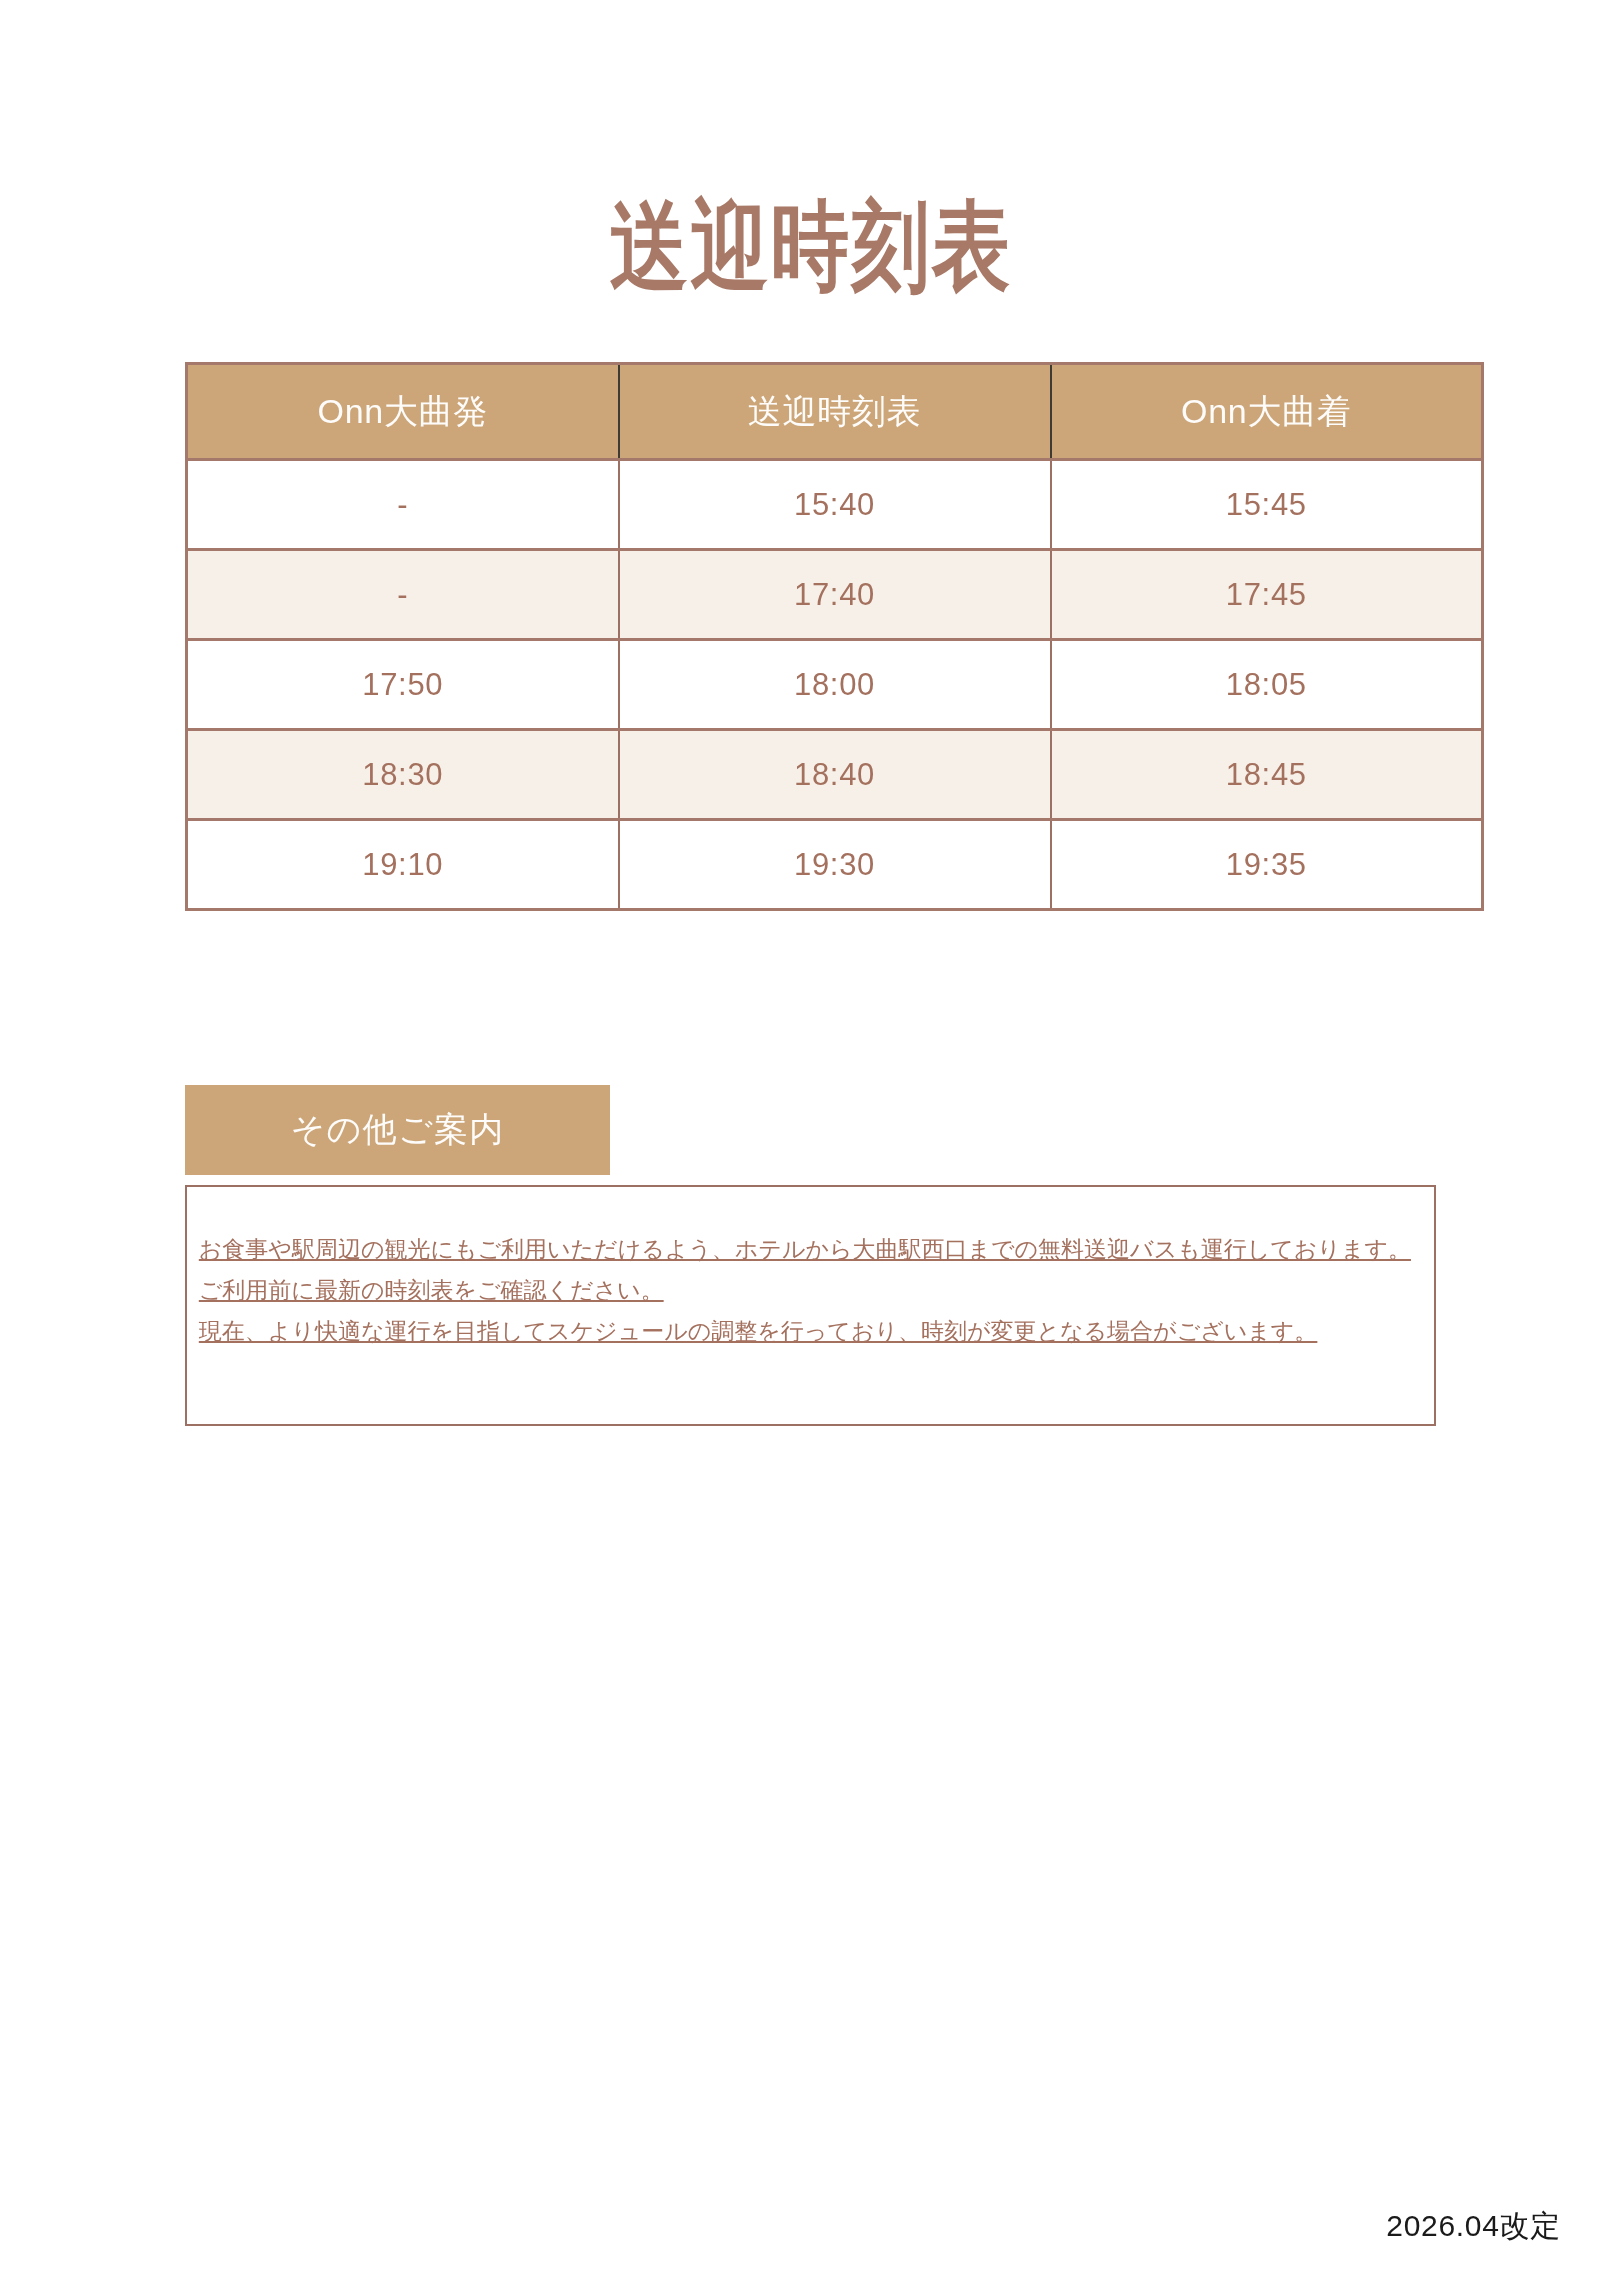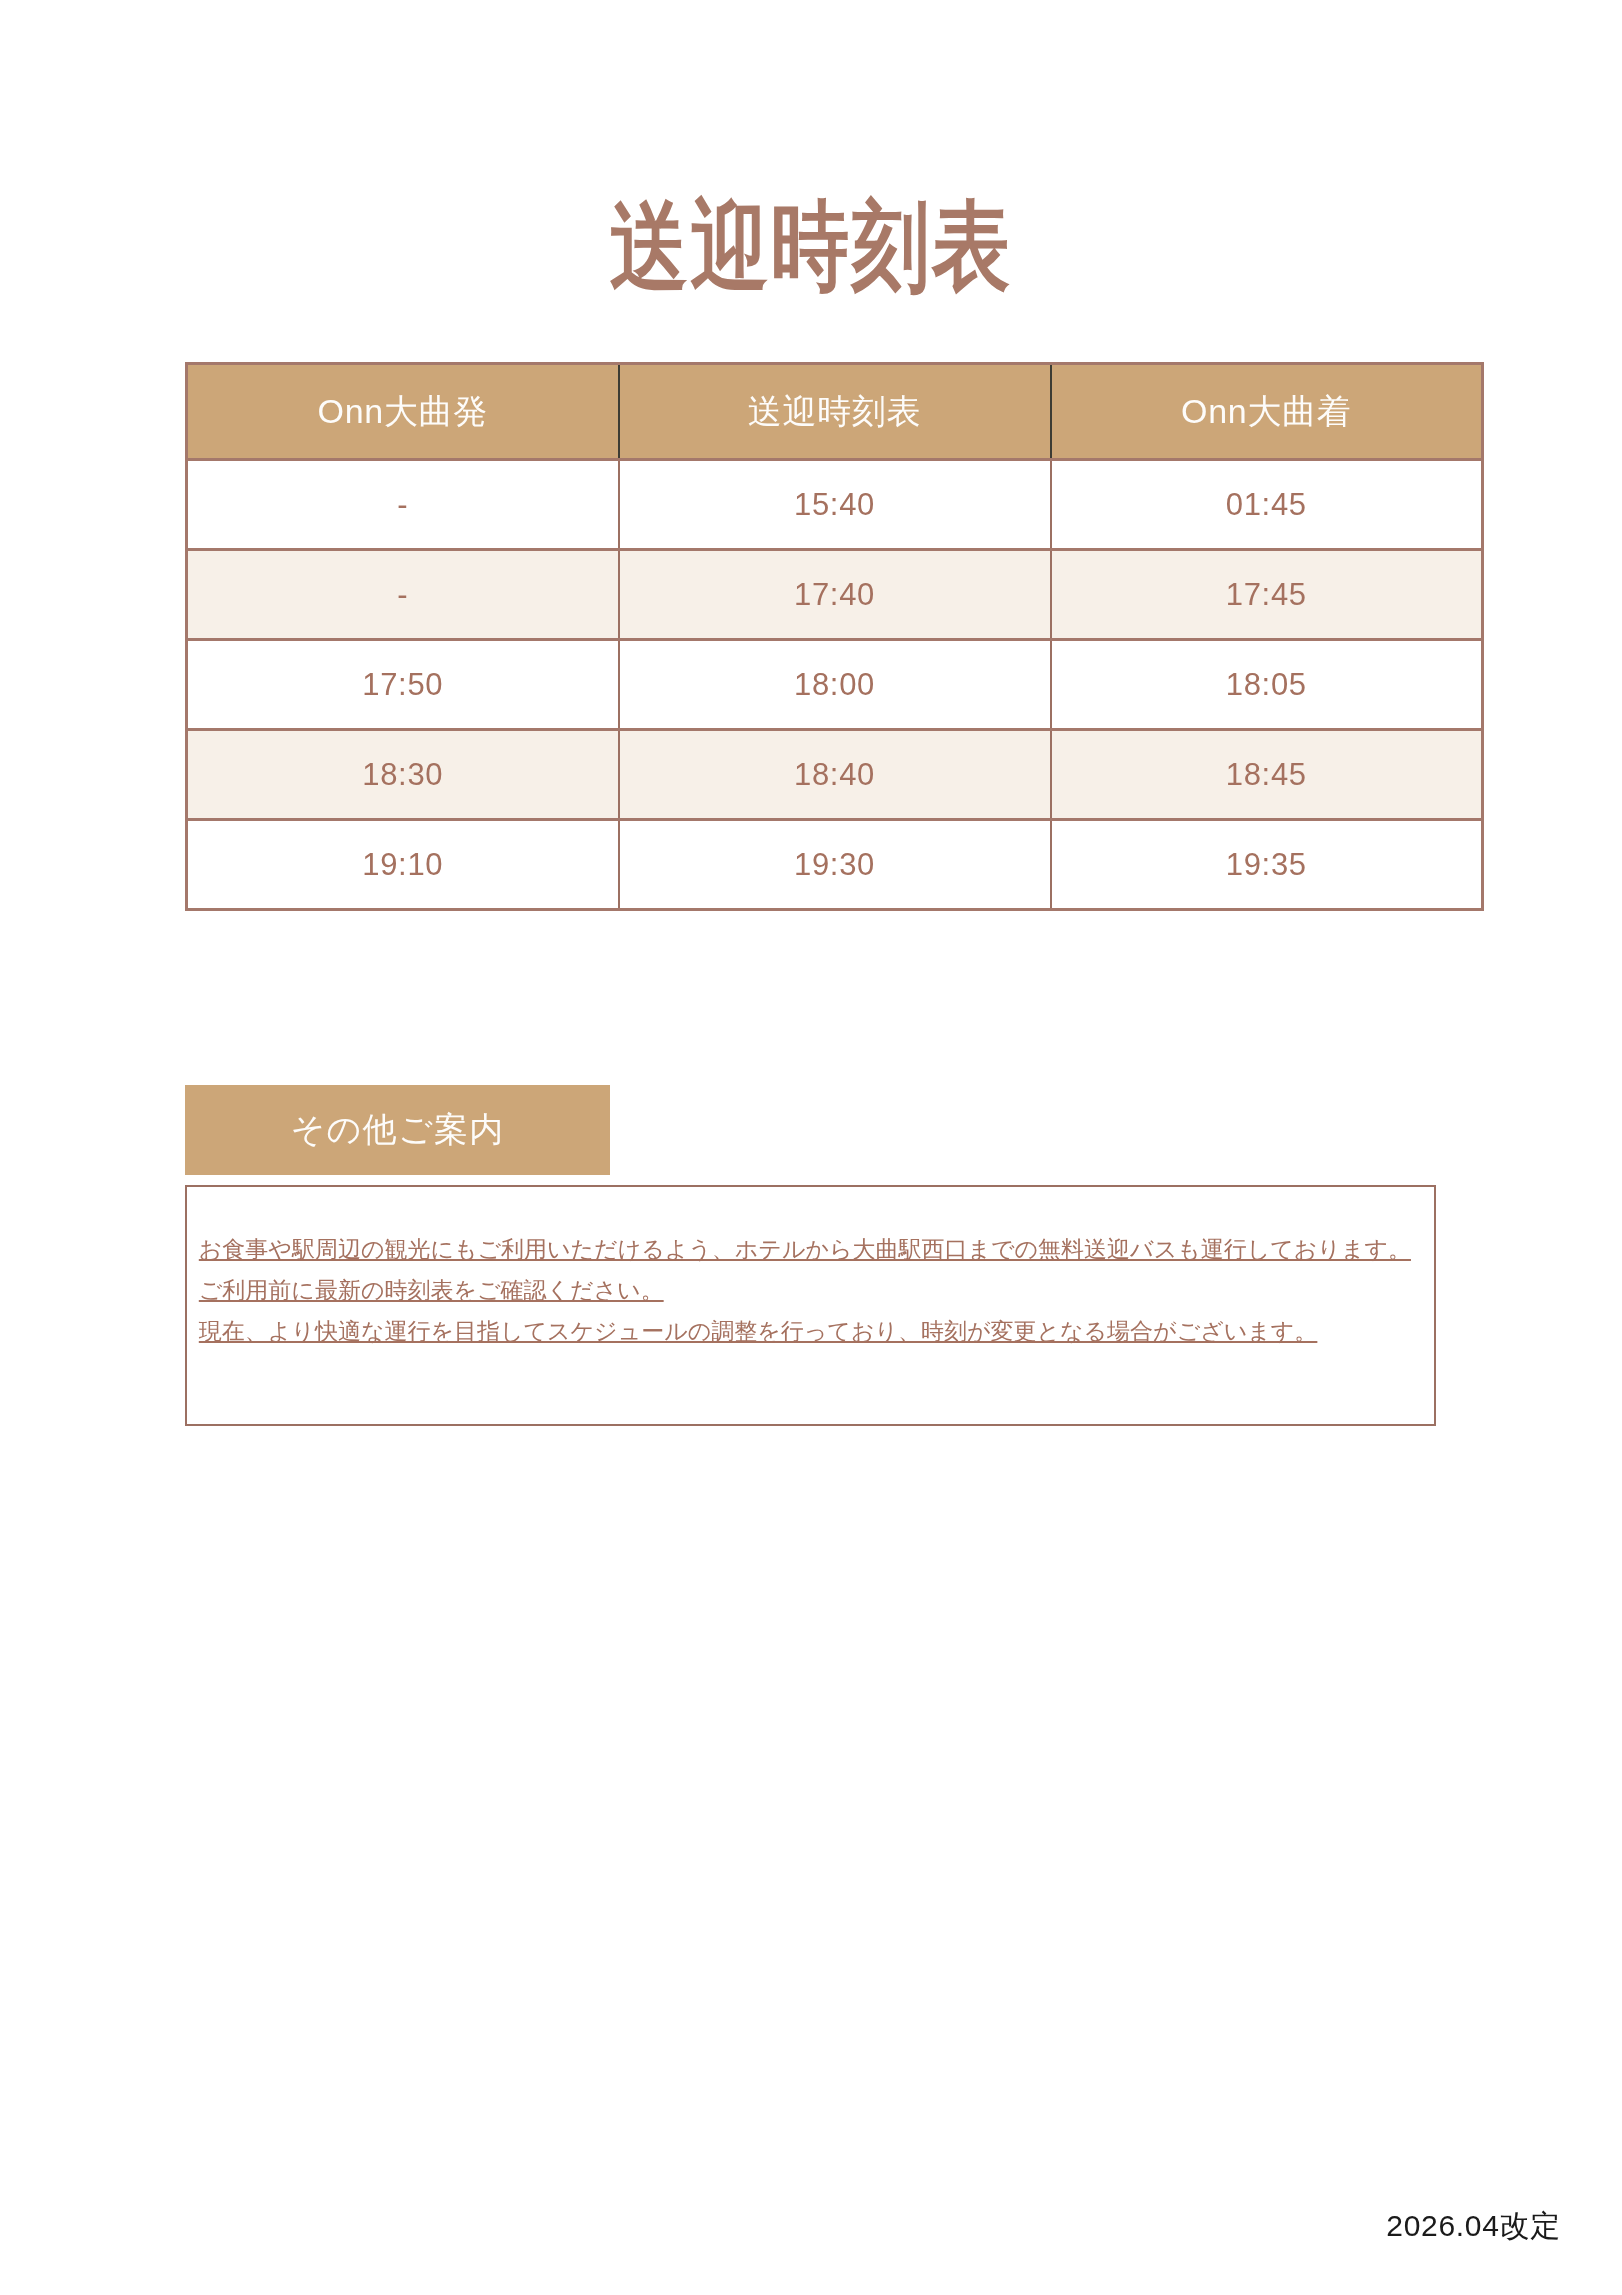--- a/index.html
+++ b/index.html
@@ -132,21 +132,21 @@
       <tr>
         <th>Onn大曲発</th>
         <th>送迎時刻表</th>
         <th>Onn大曲着</th>
       </tr>
     </thead>
     <tbody>
       <tr>
         <td>-</td>
         <td>15:40</td>
-        <td>01:45</td>
+        <td>15:45</td>
       </tr>
       <tr>
         <td>-</td>
         <td>17:40</td>
         <td>17:45</td>
       </tr>
       <tr>
         <td>17:50</td>
         <td>18:00</td>
         <td>18:05</td>

